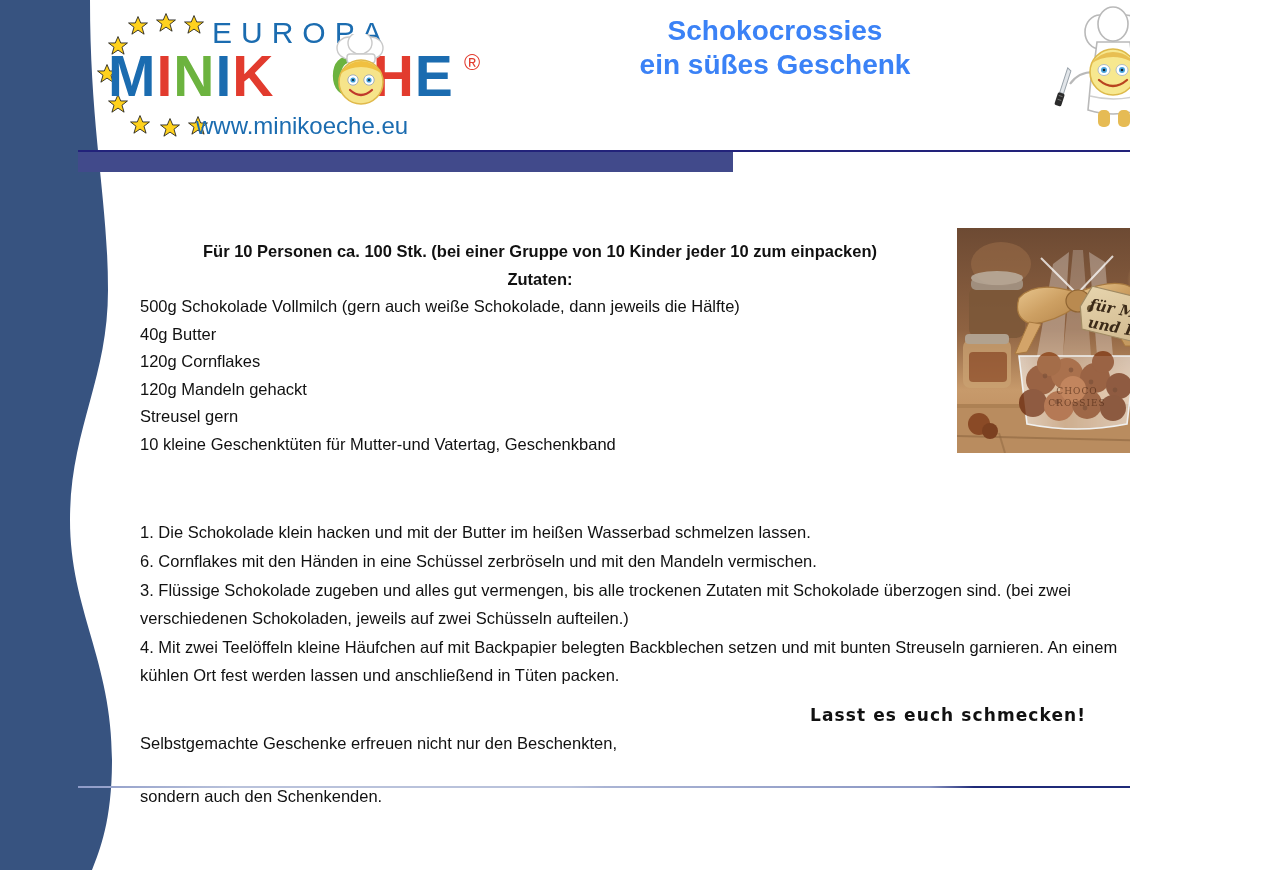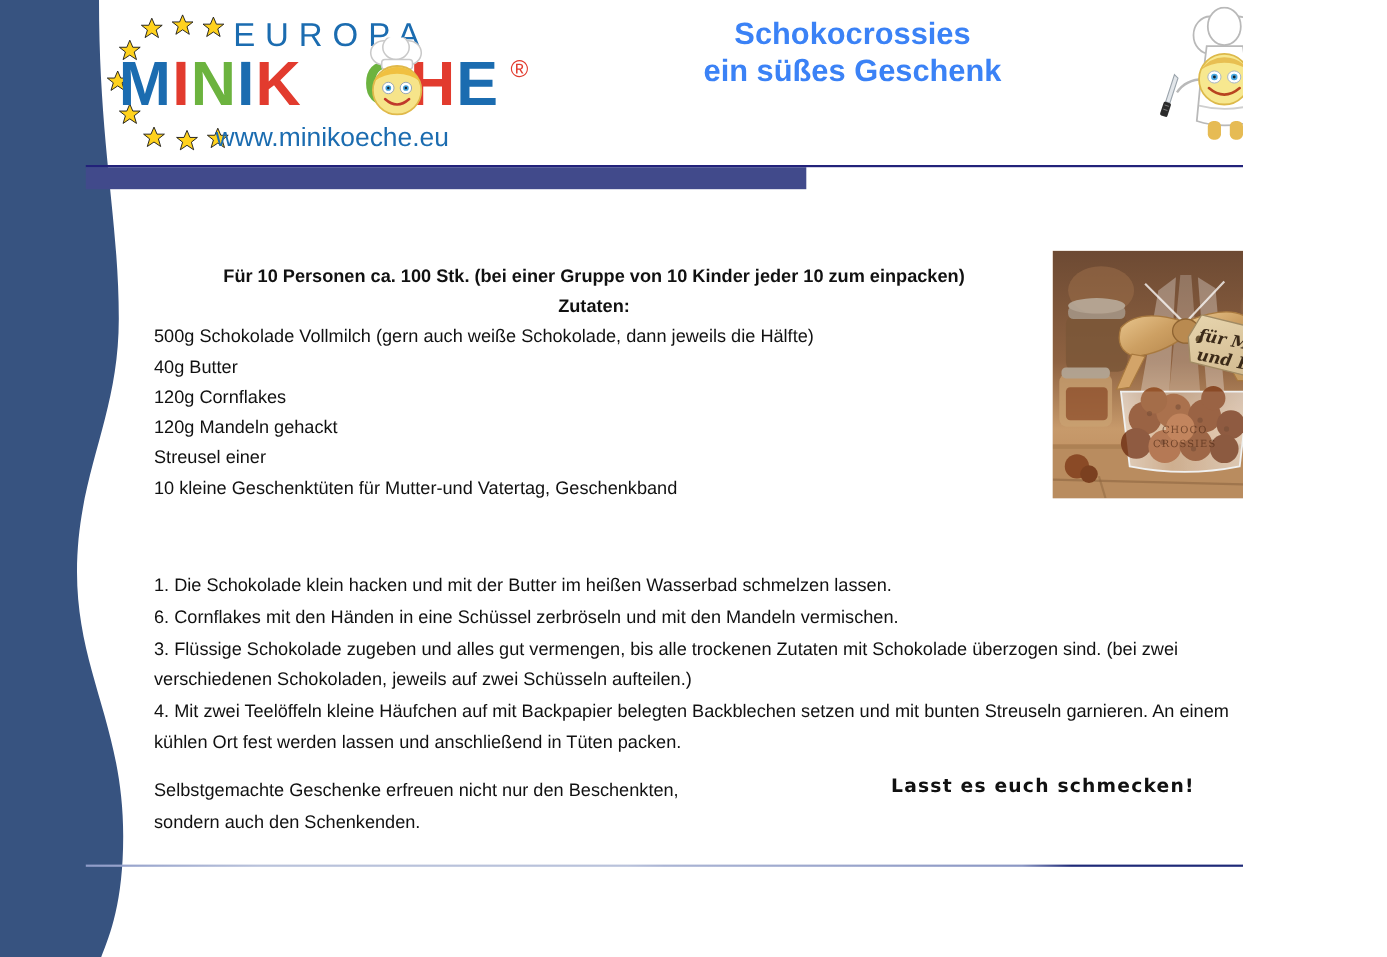--- a/index.html
+++ b/index.html
@@ -213,21 +213,21 @@
   .closing {
     position: absolute;
     left: 140px;
     top: 705px;
     width: 640px;
     font-size: 16.5px;
     color: #111111;
     line-height: 29px;
     font-family: "Liberation Sans", sans-serif;
   }
-  .closing-line { display: block; white-space: nowrap; }
+  .closing-line { display: block; white-space: nowrap; margin-top: 24px; }
 
   .enjoy {
     position: absolute;
     left: 810px;
     top: 705px;
     font-size: 17px;
     font-weight: bold;
     letter-spacing: 1.1px;
     color: #111111;
     white-space: nowrap;
@@ -368,21 +368,21 @@
 
   <div class="content">
 
     <div class="ingredients">
       <span class="ing-line bold">Für 10 Personen ca. 100 Stk. (bei einer Gruppe von 10 Kinder jeder 10 zum einpacken)</span>
       <span class="ing-line bold">Zutaten:</span>
       <span class="ing-line">500g Schokolade Vollmilch (gern auch weiße Schokolade, dann jeweils die Hälfte)</span>
       <span class="ing-line">40g Butter</span>
       <span class="ing-line">120g Cornflakes</span>
       <span class="ing-line">120g Mandeln gehackt</span>
-      <span class="ing-line">Streusel einer</span>
+      <span class="ing-line">Streusel gern</span>
       <span class="ing-line">10 kleine Geschenktüten für Mutter-und Vatertag, Geschenkband</span>
     </div>
 
     <div class="photo">
       <svg width="241" height="225" viewBox="0 0 241 225">
         <defs>
           <linearGradient id="bgWarm" x1="0" y1="0" x2="0" y2="1">
             <stop offset="0%" stop-color="#6d4a33"></stop>
             <stop offset="45%" stop-color="#8e6241"></stop>
             <stop offset="72%" stop-color="#c79a6b"></stop>

